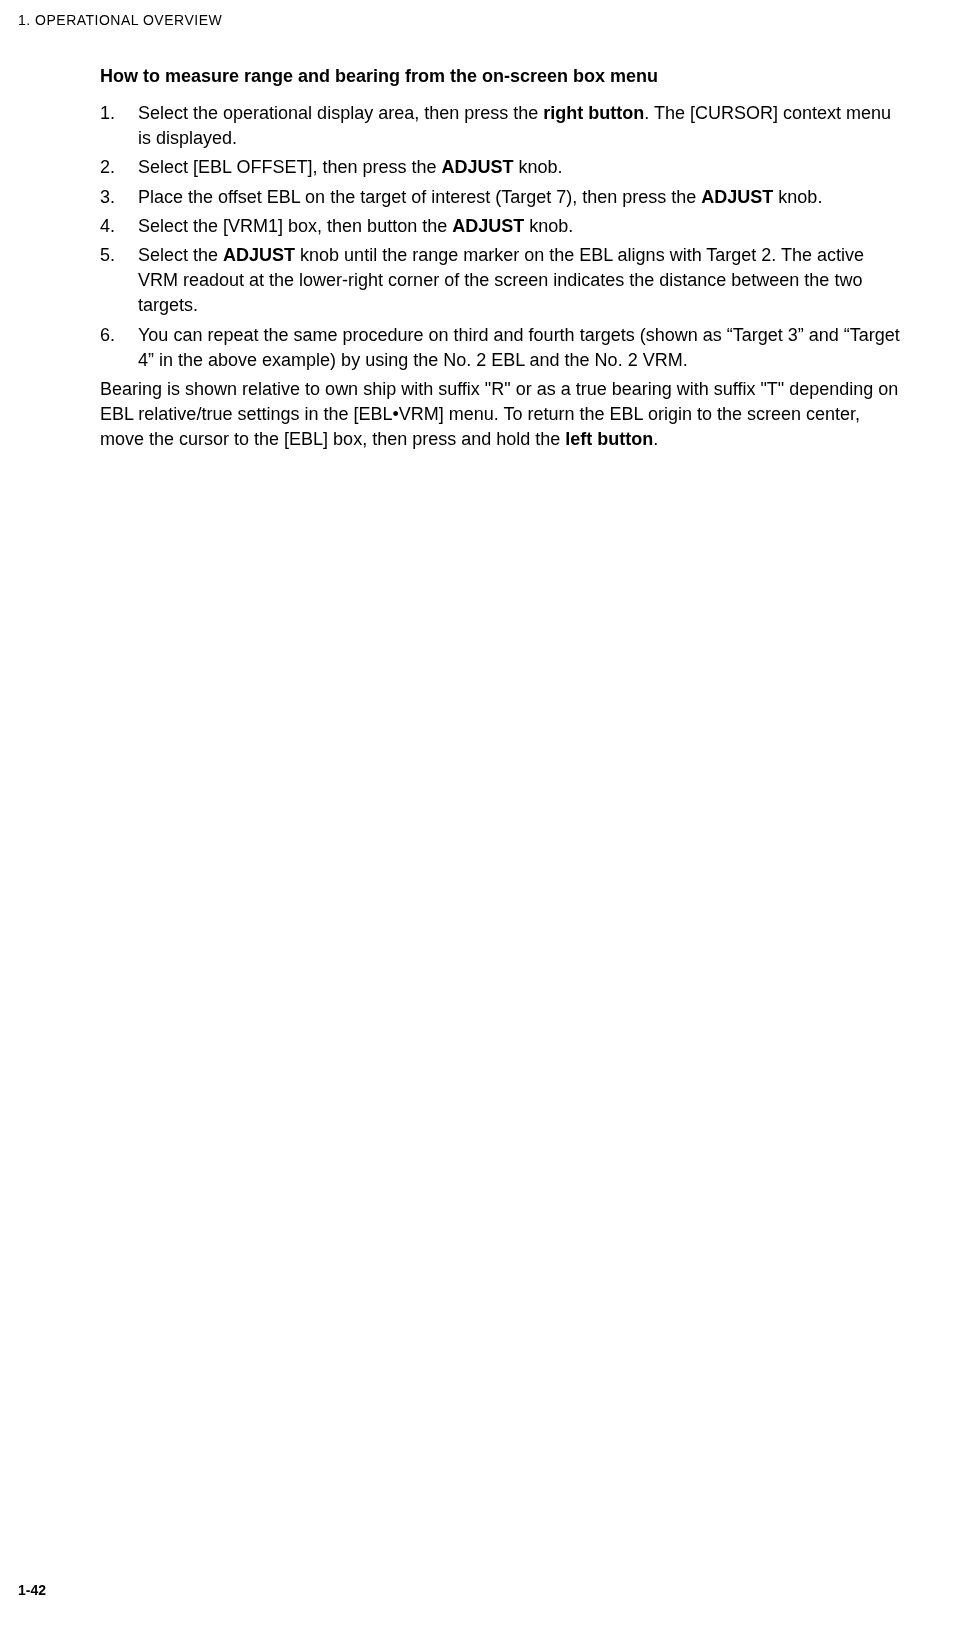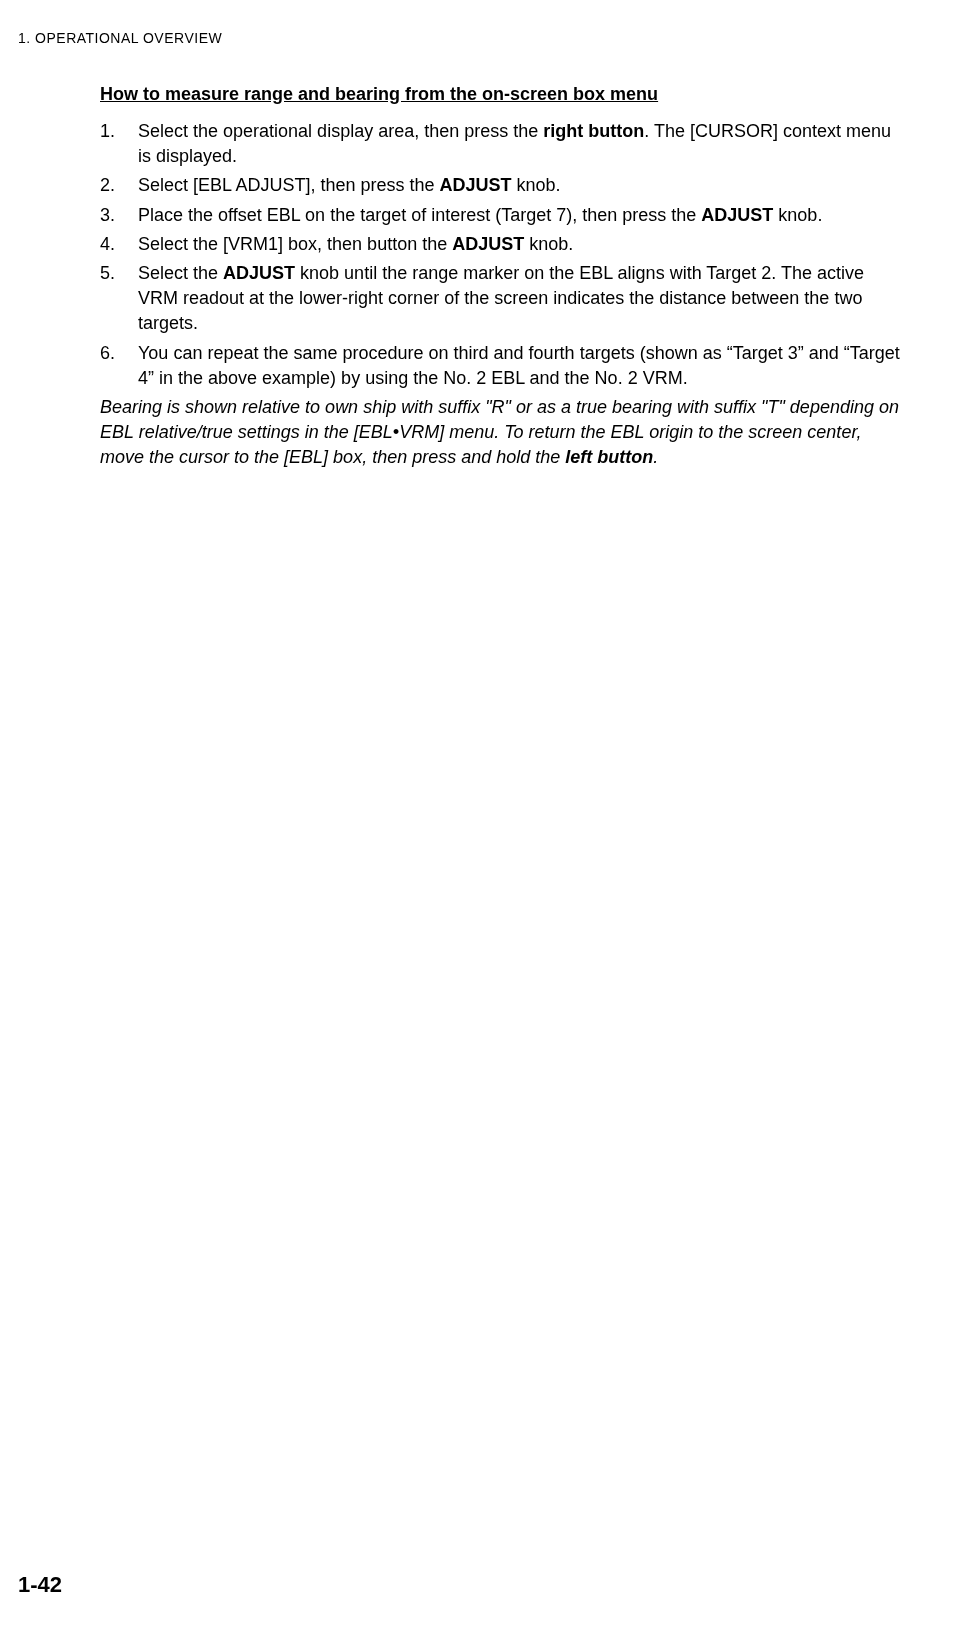--- a/index.html
+++ b/index.html
@@ -9,35 +9,34 @@
     }
     body {
       font-family: Arial, Helvetica, sans-serif;
       width: 967px;
       height: 1640px;
       background: #ffffff;
       color: #000000;
       position: relative;
     }
     .page {
-      padding: 30px 60px 40px 18px;
+      padding: 12px 60px 40px 18px;
     }
     .chapter-header {
       font-size: 14px;
       letter-spacing: 0.5px;
       margin-bottom: 38px;
       font-weight: normal;
     }
     .content {
       margin-left: 82px;
     }
     .section-title {
       font-size: 18px;
       font-weight: bold;
-      text-decoration: underline;
       margin-bottom: 14px;
     }
     .step-list {
       list-style: none;
     }
     .step {
       display: flex;
       font-size: 18px;
       line-height: 1.4;
       margin-bottom: 4px;
@@ -46,27 +45,26 @@
       min-width: 38px;
       flex-shrink: 0;
     }
     .step-text {
       flex: 1;
     }
     .para {
       font-size: 18px;
       line-height: 1.4;
       margin-top: 0;
-      font-style: italic;
     }
     .page-number {
       position: absolute;
       bottom: 42px;
       left: 18px;
-      font-size: 22px;
+      font-size: 14px;
       font-weight: bold;
     }
     .bold {
       font-weight: bold;
       text-align: center;
     }
   </style>
 </head>
 <body>
 
@@ -76,21 +74,21 @@
   <div class="content">
     <div class="section-title">How to measure range and bearing from the on-screen box menu</div>
 
     <ol class="step-list" id="step-list">
         <li class="step">
           <span class="step-num">1.</span>
           <span class="step-text"><span>Select the operational display area, then press the </span><span class="bold">right button</span><span>. The [CURSOR] context menu is displayed.</span></span>
         </li>
         <li class="step">
           <span class="step-num">2.</span>
-          <span class="step-text"><span>Select [EBL ADJUST], then press the </span><span class="bold">ADJUST</span><span> knob.</span></span>
+          <span class="step-text"><span>Select [EBL OFFSET], then press the </span><span class="bold">ADJUST</span><span> knob.</span></span>
         </li>
         <li class="step">
           <span class="step-num">3.</span>
           <span class="step-text"><span>Place the offset EBL on the target of interest (Target 7), then press the </span><span class="bold">ADJUST</span><span> knob.</span></span>
         </li>
         <li class="step">
           <span class="step-num">4.</span>
           <span class="step-text"><span>Select the [VRM1] box, then button the </span><span class="bold">ADJUST</span><span> knob.</span></span>
         </li>
         <li class="step">

